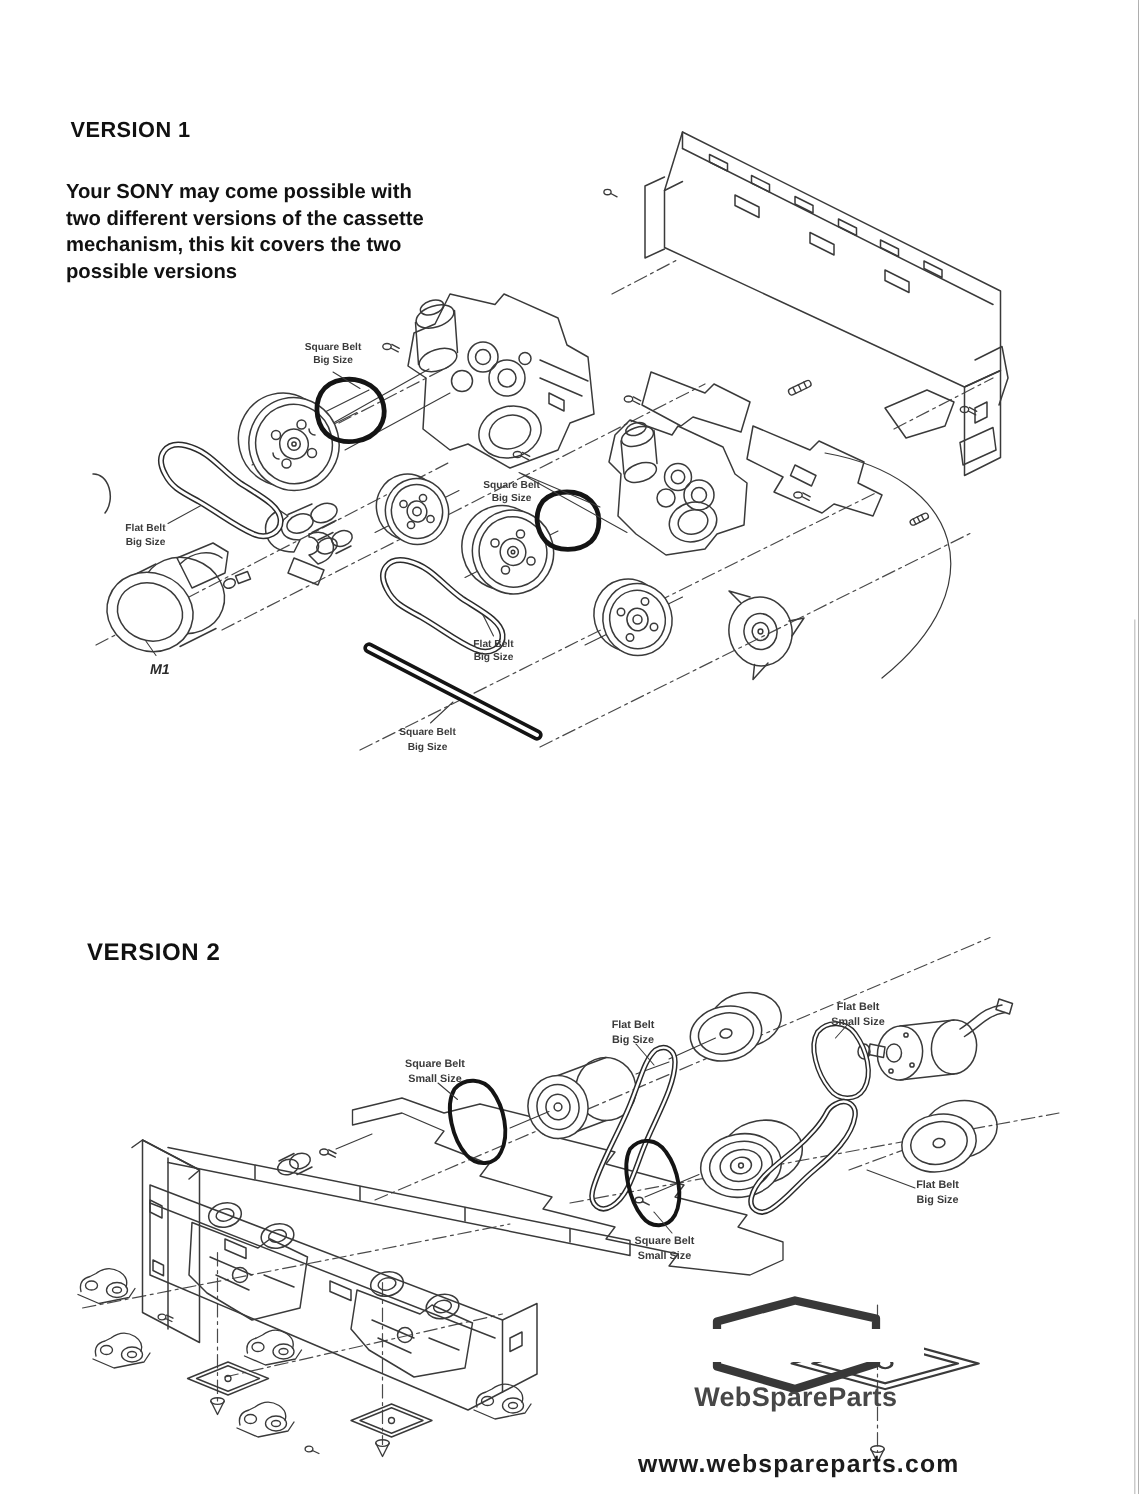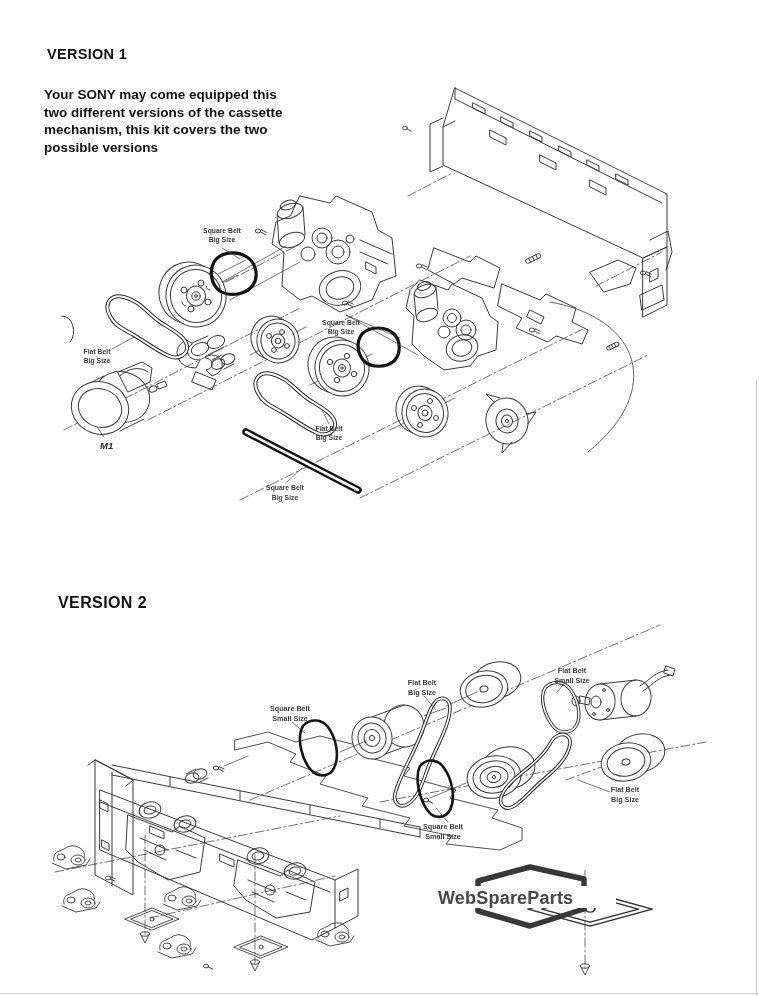--- a/index.html
+++ b/index.html
@@ -1,35 +1,35 @@
 <!DOCTYPE html>
 <html><head>
 <meta charset="utf-8">
 <style>
   html,body{margin:0;padding:0;background:#888;}
   #page{
     position:relative;width:759px;height:996px;background:#ffffff;
     font-family:"Liberation Sans",sans-serif;overflow:hidden;
     box-shadow:0 0 6px rgba(0,0,0,.4);
   }
-  .abs{position:absolute;}
+  .abs{position:absolute;margin-top:33px;}
   #v1-heading{
     left:47px;top:46px;font-size:14.5px;font-weight:bold;color:#111;
     letter-spacing:.3px;
   }
   #v1-intro{
     left:44px;top:86px;width:260px;font-size:13.5px;font-weight:bold;color:#111;
     line-height:17.5px;white-space:pre-line;
   }
   #v2-heading{
     left:58px;top:594px;font-size:16px;font-weight:bold;color:#111;
     letter-spacing:.4px;
   }
   #logo-text{
-    left:438px;top:888px;width:185px;text-align:left;
+    left:438px;top:888px;width:185px;text-align:center;
     font-size:18px;font-weight:bold;color:#474747;letter-spacing:.2px;
   }
   #website-text{
     left:415px;top:934px;width:235px;text-align:center;
     font-size:16.5px;font-weight:bold;color:#1c1c1c;letter-spacing:.8px;
   }
   svg{position:absolute;left:0;}
   svg text{font-family:"Liberation Sans",sans-serif;}
   .lbl{font-size:6.8px;font-weight:600;fill:#3b3b3b;}
   .lbl2{font-size:7.2px;font-weight:600;fill:#3b3b3b;}
@@ -509,23 +509,24 @@
       <text class="lbl2" x="572" y="153" text-anchor="middle">Flat Belt</text>
       <text class="lbl2" x="572" y="163" text-anchor="middle">Small Size</text>
       <text class="lbl2" x="443" y="309" text-anchor="middle">Square Belt</text>
       <text class="lbl2" x="443" y="319" text-anchor="middle">Small Size</text>
       <text class="lbl2" x="625" y="272" text-anchor="middle">Flat Belt</text>
       <text class="lbl2" x="625" y="282" text-anchor="middle">Big Size</text>
     </g>
   </svg>
 
   <div id="v1-heading" class="abs">VERSION 1</div>
-  <div id="v1-intro" class="abs">Your SONY may come equipped this
+  <div id="v1-intro" class="abs">Your SONY may come possible with
 two different versions of the cassette
 mechanism, this kit covers the two
 possible versions</div>
   <div id="v2-heading" class="abs">VERSION 2</div>
 
   <div id="logo-text" class="abs">WebSpareParts</div>
+  <div id="website-text" class="abs">www.webspareparts.com</div>
 
   <div class="abs scan-edge-r"></div>
   <div class="abs scan-edge-b"></div>
 </div>
 
 </body></html>

